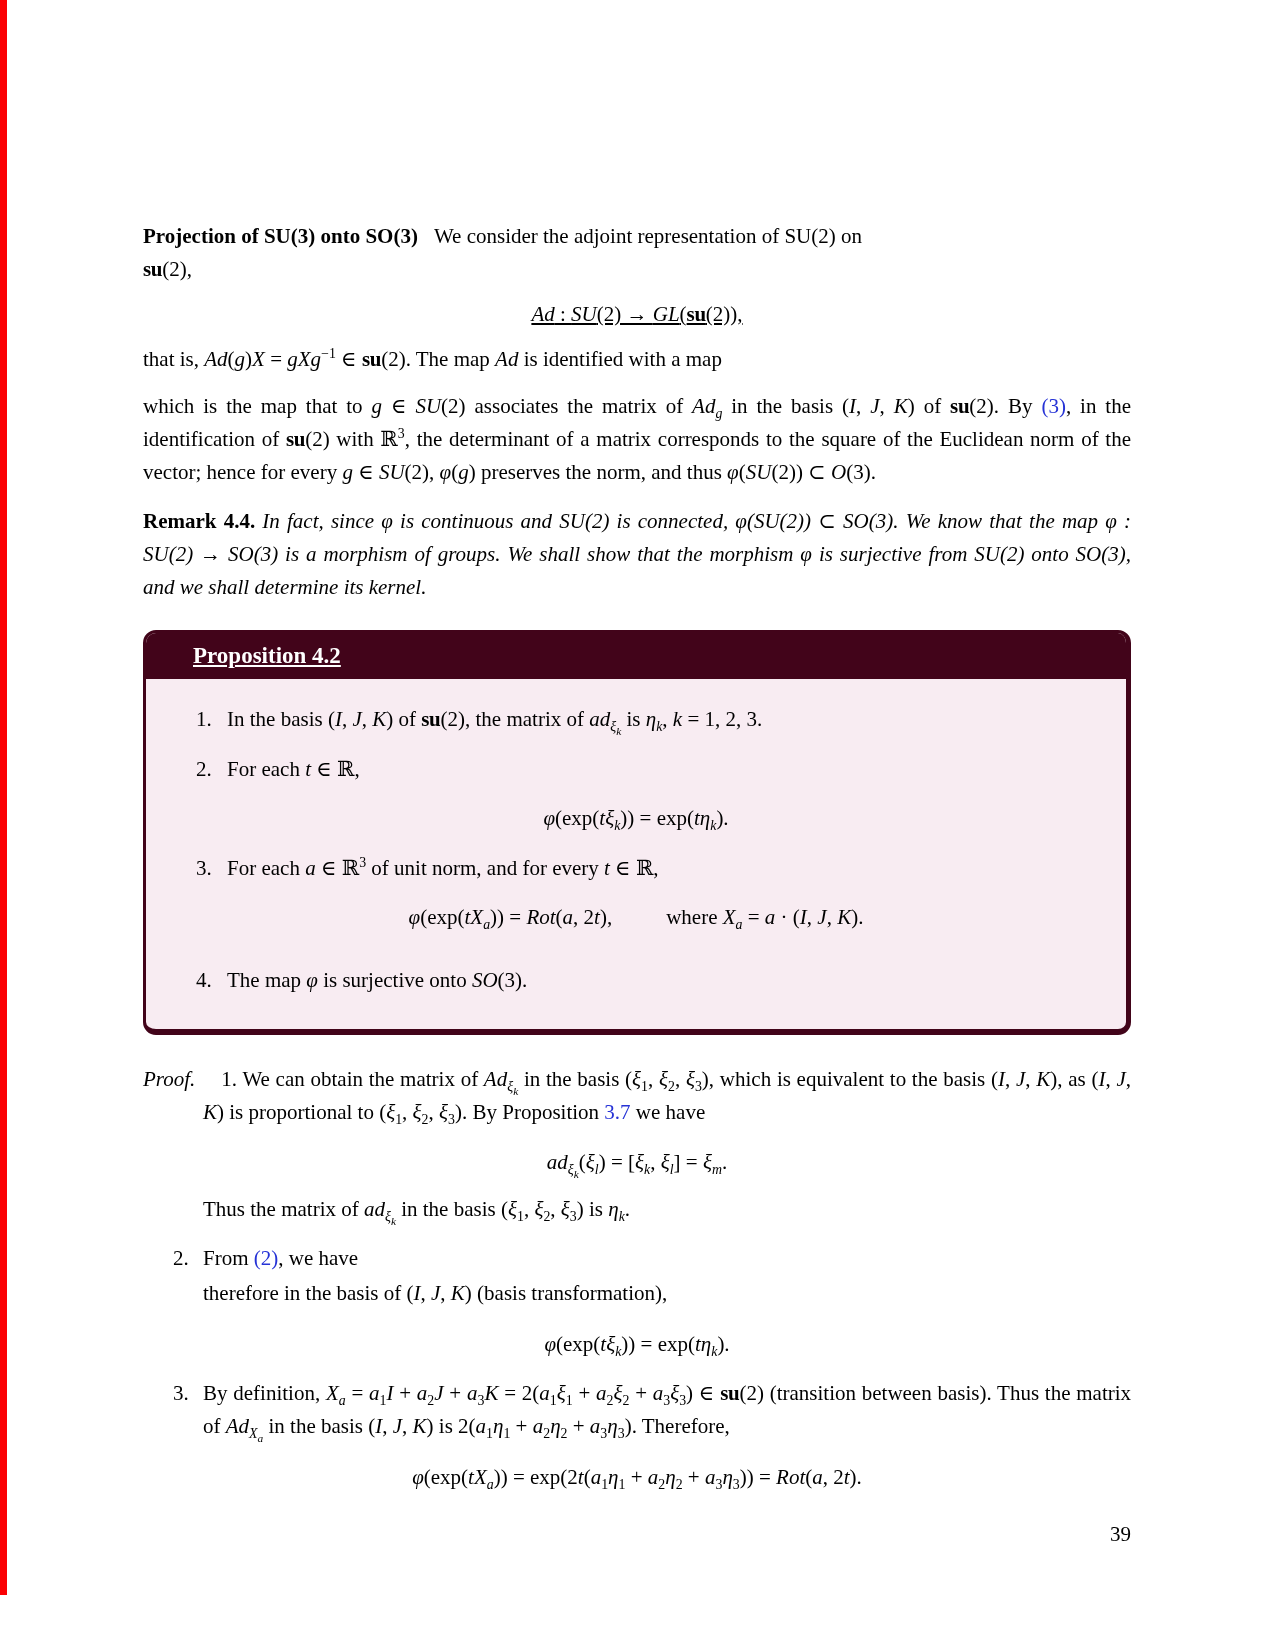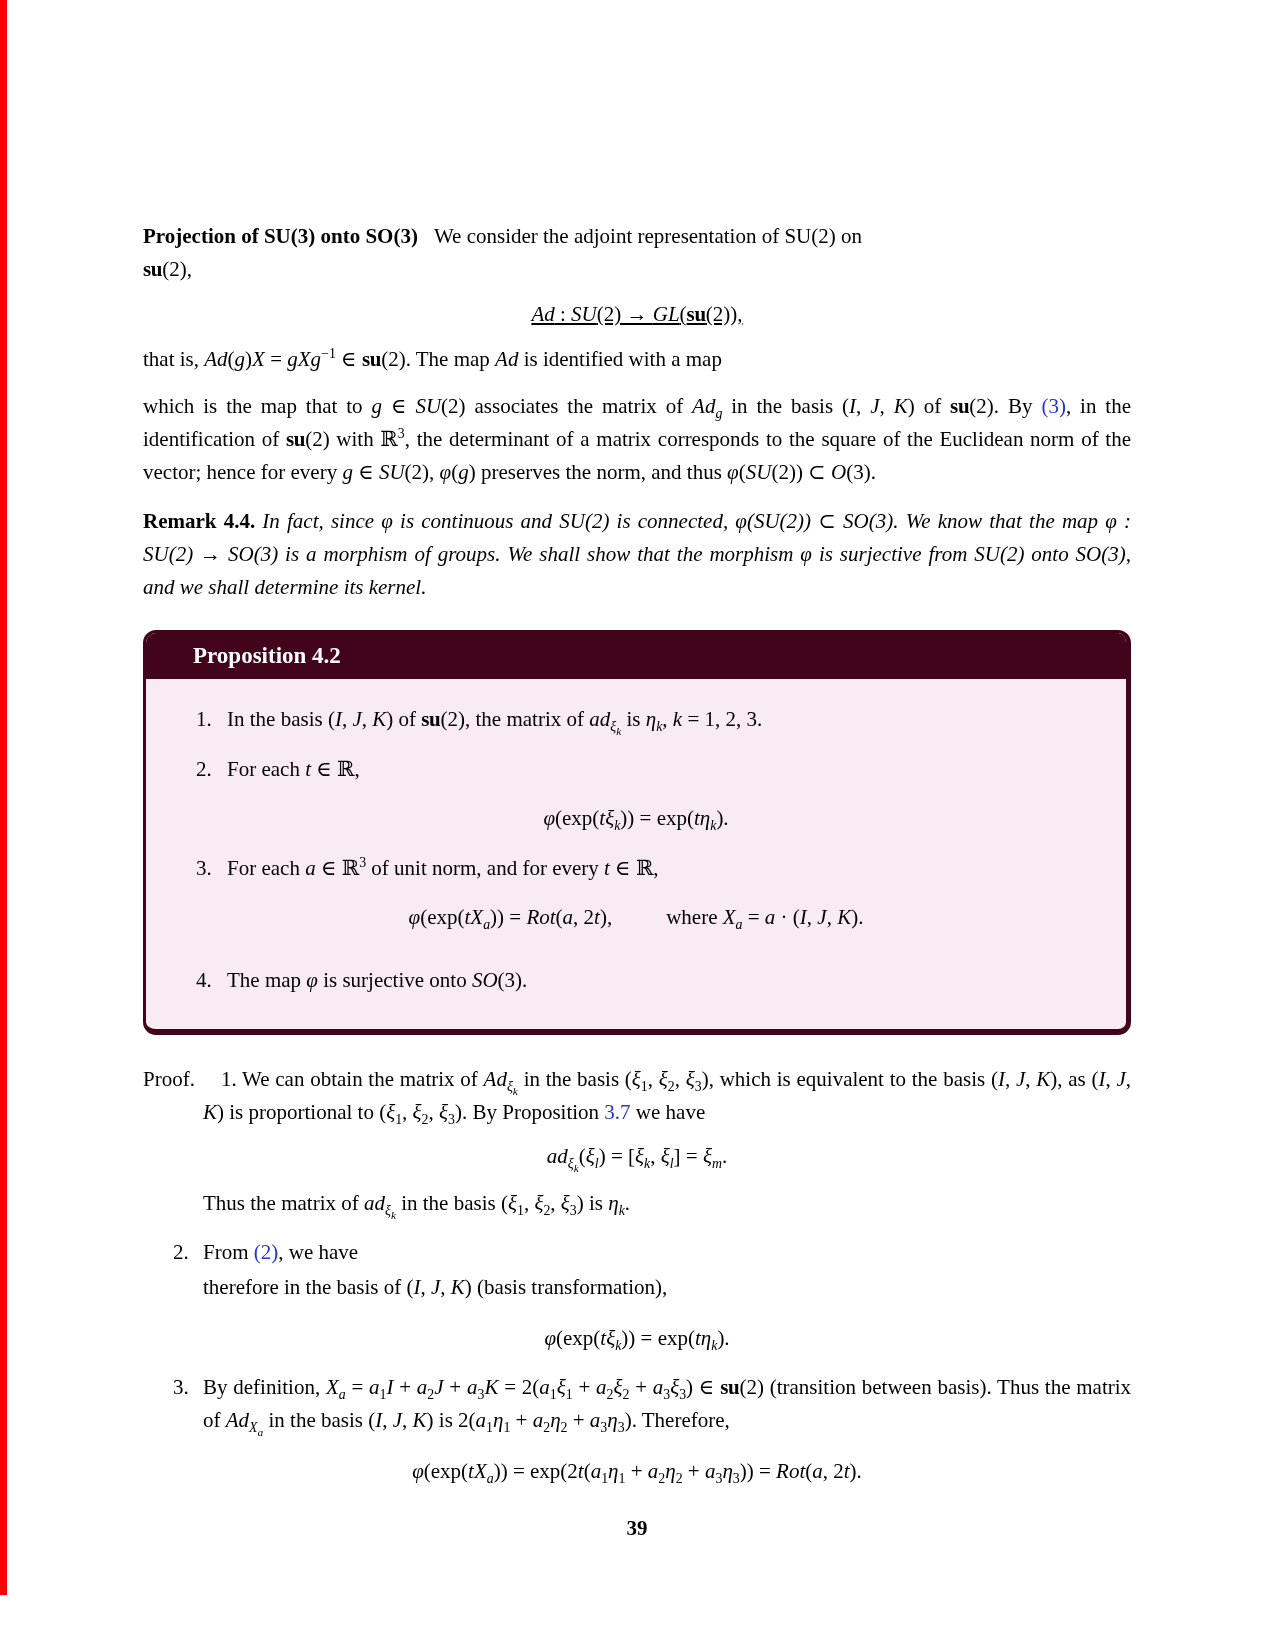--- a/index.html
+++ b/index.html
@@ -33,37 +33,38 @@
     border:3px solid #42041a;
     border-right-width:5px;
     border-bottom-width:6px;
     border-radius:13px;
     overflow:hidden;
   }
   .prop-head {
     background:#42041a; color:#ffffff;
     font-weight:700; font-size:23px; line-height:28px;
     padding:9px 10px 9px 47px;
+    text-decoration:underline;
   }
   .prop-body { padding:24px 42px 32px 81px; }
   .prop-item { position:relative; margin-top:17px; }
   .prop-item:first-child { margin-top:0; }
   .prop-item .num { position:absolute; left:-31px; }
   .prop-eq { text-align:center; margin:16px 0 16px -39px; }
   .prop-item-4 { margin-top:30px; }
 
   .proof { margin-top:28px; }
   .proof-lead { padding-left:60px; text-indent:-60px; }
-  .proof-label { }
+  .proof-label { font-style:italic; }
   .proof-cont { margin-left:60px; margin-top:2px; text-align:justify; }
   .proof-item { position:relative; margin-left:60px; margin-top:16px; text-align:justify; }
   .proof-item .num { position:absolute; left:-30px; }
-  .proof-eq { text-align:center; margin:11px 0 14px 0; }
+  .proof-eq { text-align:center; margin:17px 0 14px 0; }
   .proof-eq-wide { margin:18px 0 16px 0; }
-  .page-number { text-align:center; margin-top:24px;font-weight:bold; }
+  .page-number { text-align:right; margin-top:24px; }
 </style>
 </head>
 <body>
 
 <div class="red-bar"></div>
 
 <main class="content">
 
   <p class="para">
     <b class="heading">Projection of SU(3) onto SO(3)</b><span class="hsp"></span><span>We consider the adjoint representation of SU(2) on<br><fr>su</fr>(2),</span>

